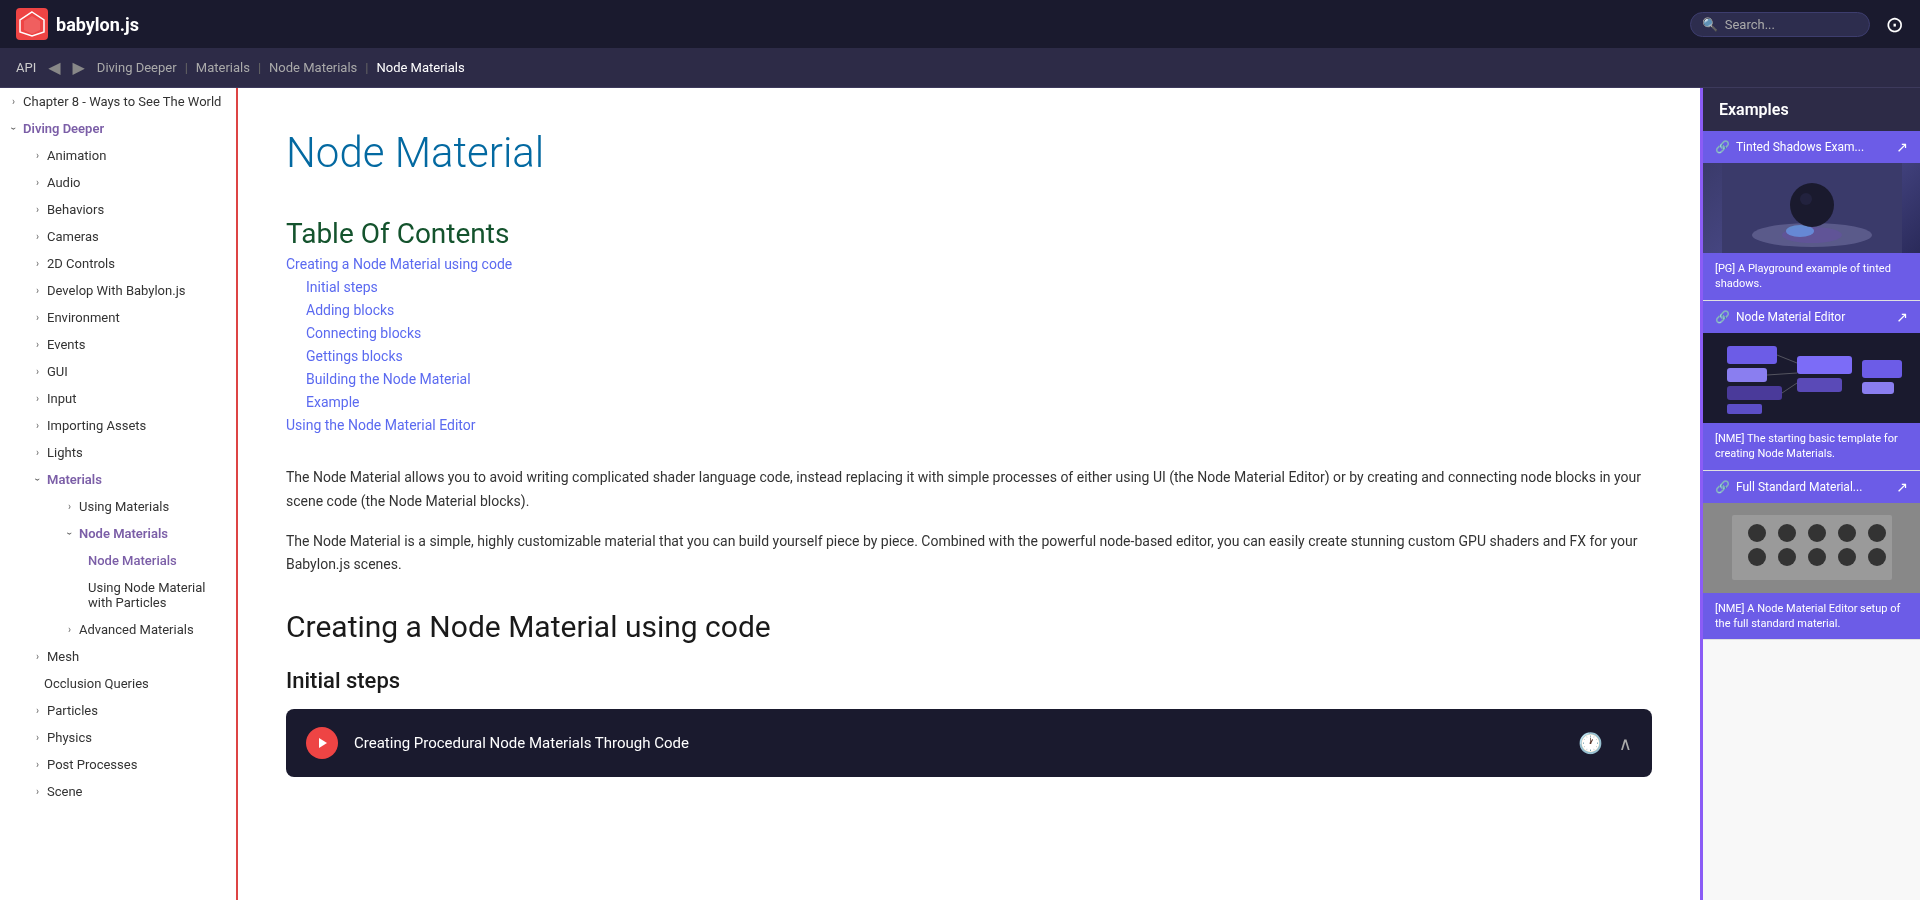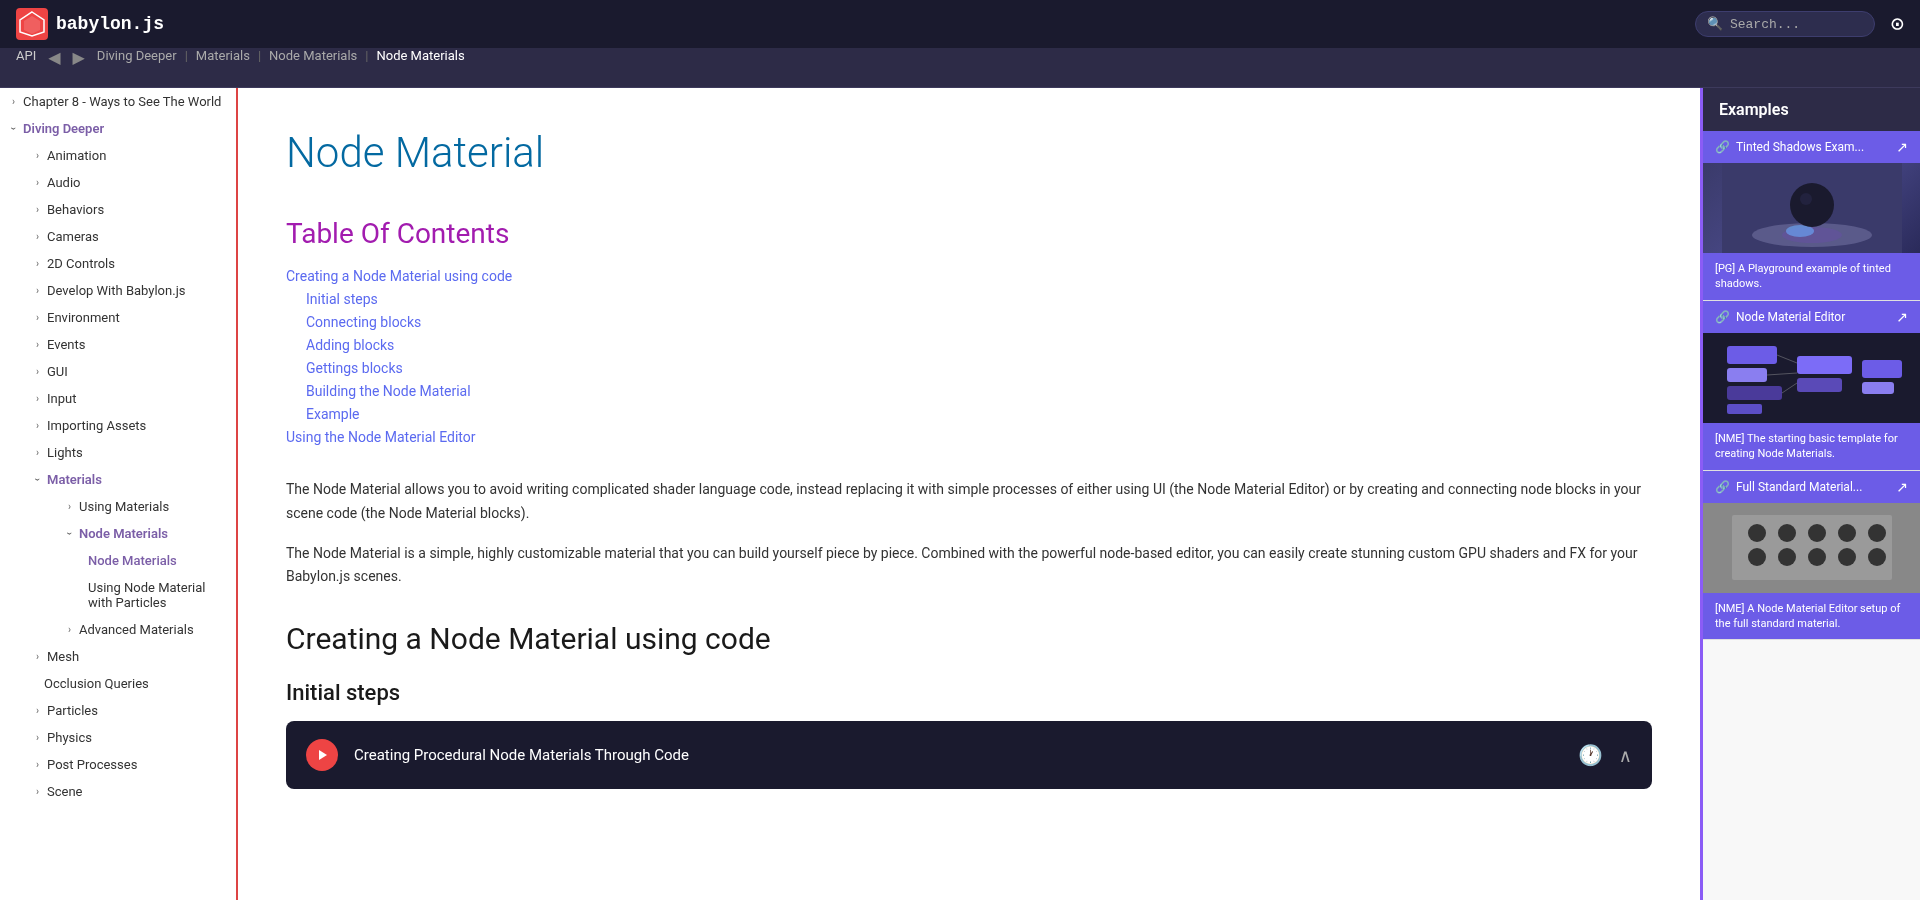--- a/index.html
+++ b/index.html
@@ -7,21 +7,20 @@
 
     
     .navbar {
       background: #1a1a2e;
       height: 48px;
       display: flex;
       align-items: center;
       padding: 0 16px;
       flex-shrink: 0;
       gap: 16px;
-      font-family: Liberation Mono, monospace;
     }
     .logo-area {
       display: flex;
       align-items: center;
       gap: 8px;
       color: white;
       font-weight: 700;
       font-size: 18px;
     }
     .logo-icon {
@@ -44,21 +43,21 @@
     .github-icon {
       color: white;
       font-size: 22px;
     }
 
     
     .secondary-nav {
       background: #2d2b47;
       height: 40px;
       display: flex;
-      align-items: flex-start;
+      align-items: center;
       padding: 0 16px;
       gap: 12px;
       flex-shrink: 0;
       color: #ccc;
       font-size: 13px;
       border-bottom: 1px solid #3d3a5c;
     }
     .secondary-nav .api-link { color: #ccc; cursor: pointer; }
     .secondary-nav .nav-arrow { cursor: pointer; color: #888; font-size: 16px; }
     .secondary-nav .breadcrumb { display: flex; gap: 8px; align-items: center; }
@@ -122,22 +121,22 @@
     .page-title {
       font-size: 42px;
       font-weight: 300;
       color: #0369a1;
       margin-bottom: 40px;
     }
 
     .toc-title {
       font-size: 28px;
       font-weight: 400;
-      color: #a21caf;
-      margin-bottom: 16px;
+      color: #14532d;
+      margin-bottom: 4px;
     }
 
     .toc-list {
       list-style: none;
       margin-bottom: 32px;
     }
     .toc-list li { margin: 4px 0; }
     .toc-list a { color: #5b6af0; text-decoration: none; font-size: 14px; }
     .toc-list .sub-item { padding-left: 20px; }
 
@@ -423,22 +422,22 @@
 
     <main class="main-content">
 
       <h1 class="page-title">Node Material</h1>
 
       <h2 class="toc-title">Table Of Contents</h2>
 
       <ul class="toc-list">
         <li><a href="#">Creating a Node Material using code</a></li>
         <li class="sub-item"><a href="#">Initial steps</a></li>
+        <li class="sub-item"><a href="#">Adding blocks</a></li>
         <li class="sub-item"><a href="#">Connecting blocks</a></li>
-        <li class="sub-item"><a href="#">Adding blocks</a></li>
         <li class="sub-item"><a href="#">Gettings blocks</a></li>
         <li class="sub-item"><a href="#">Building the Node Material</a></li>
         <li class="sub-item"><a href="#">Example</a></li>
         <li><a href="#">Using the Node Material Editor</a></li>
       </ul>
 
       <p class="body-text">The Node Material allows you to avoid writing complicated shader language code, instead replacing it with simple processes of either using UI (the Node Material Editor) or by creating and connecting node blocks in your scene code (the Node Material blocks).</p>
       <p class="body-text">The Node Material is a simple, highly customizable material that you can build yourself piece by piece. Combined with the powerful node-based editor, you can easily create stunning custom GPU shaders and FX for your Babylon.js scenes.</p>
 
       <h2 class="section-title">Creating a Node Material using code</h2>

